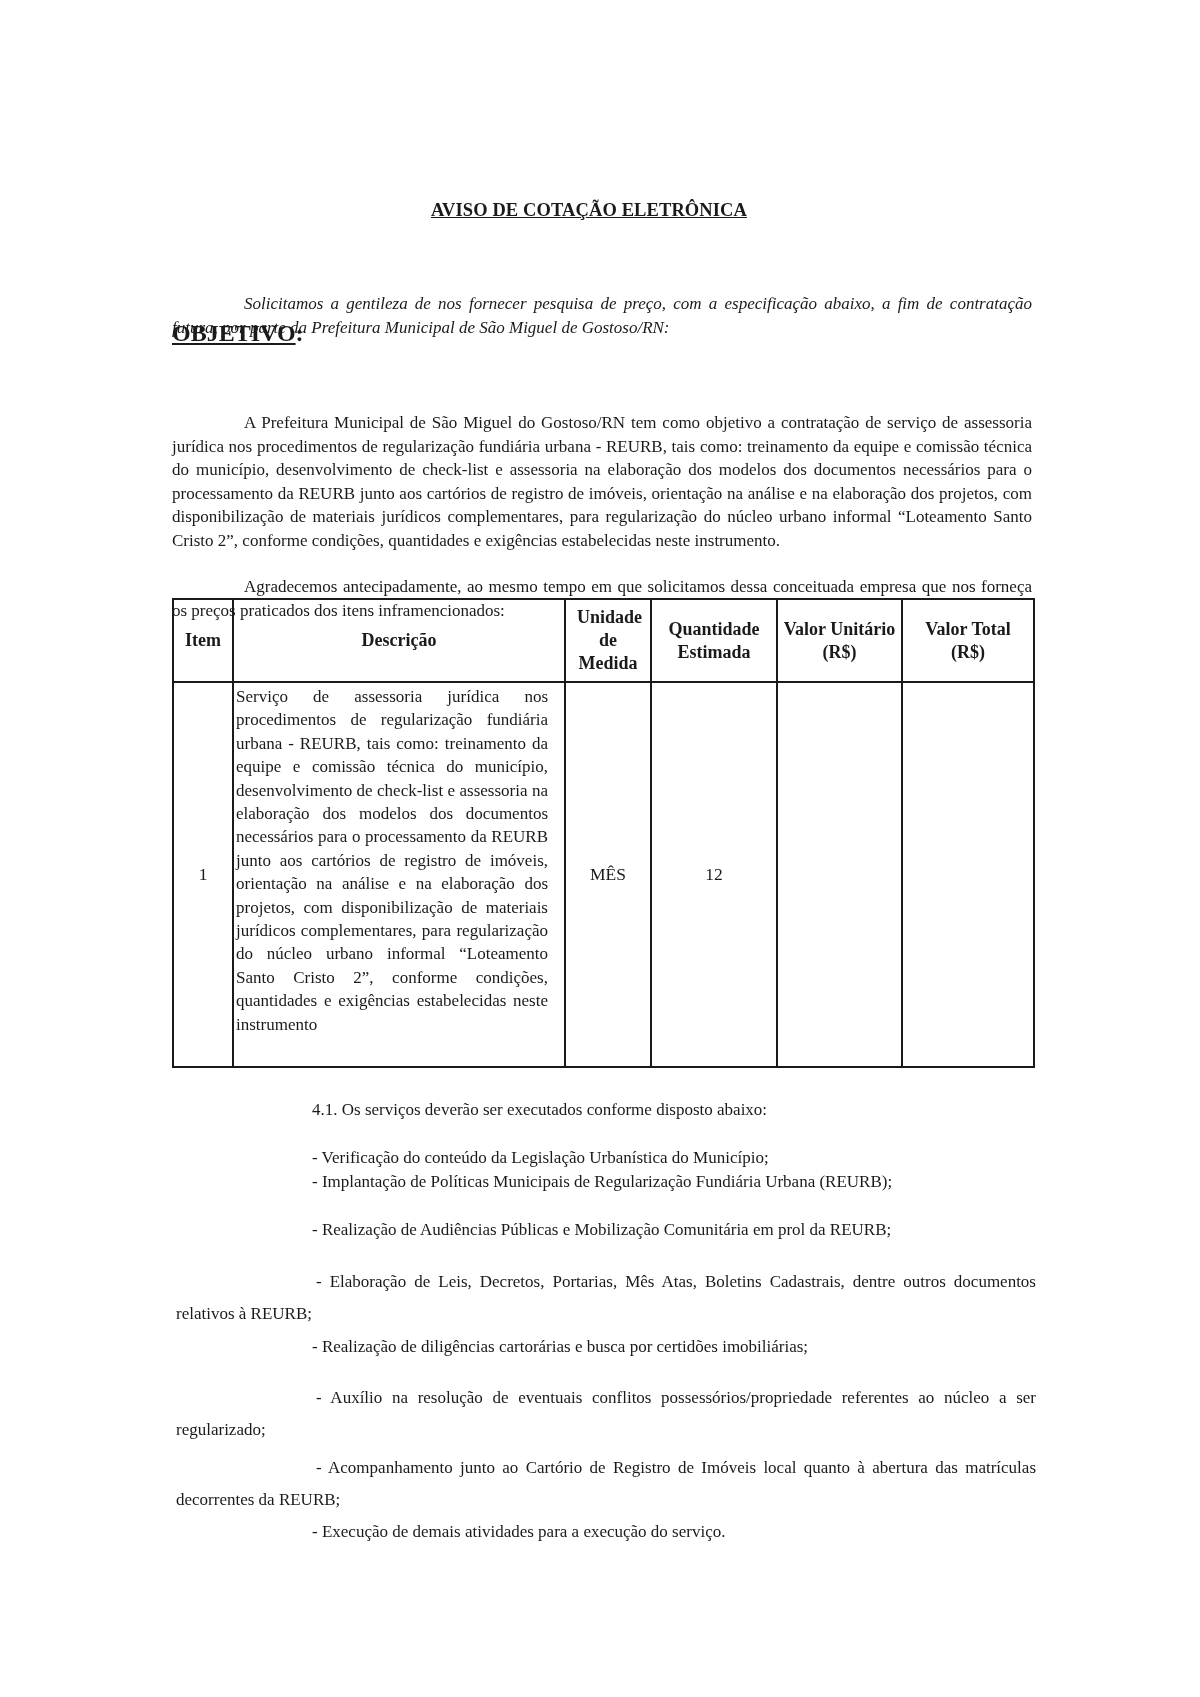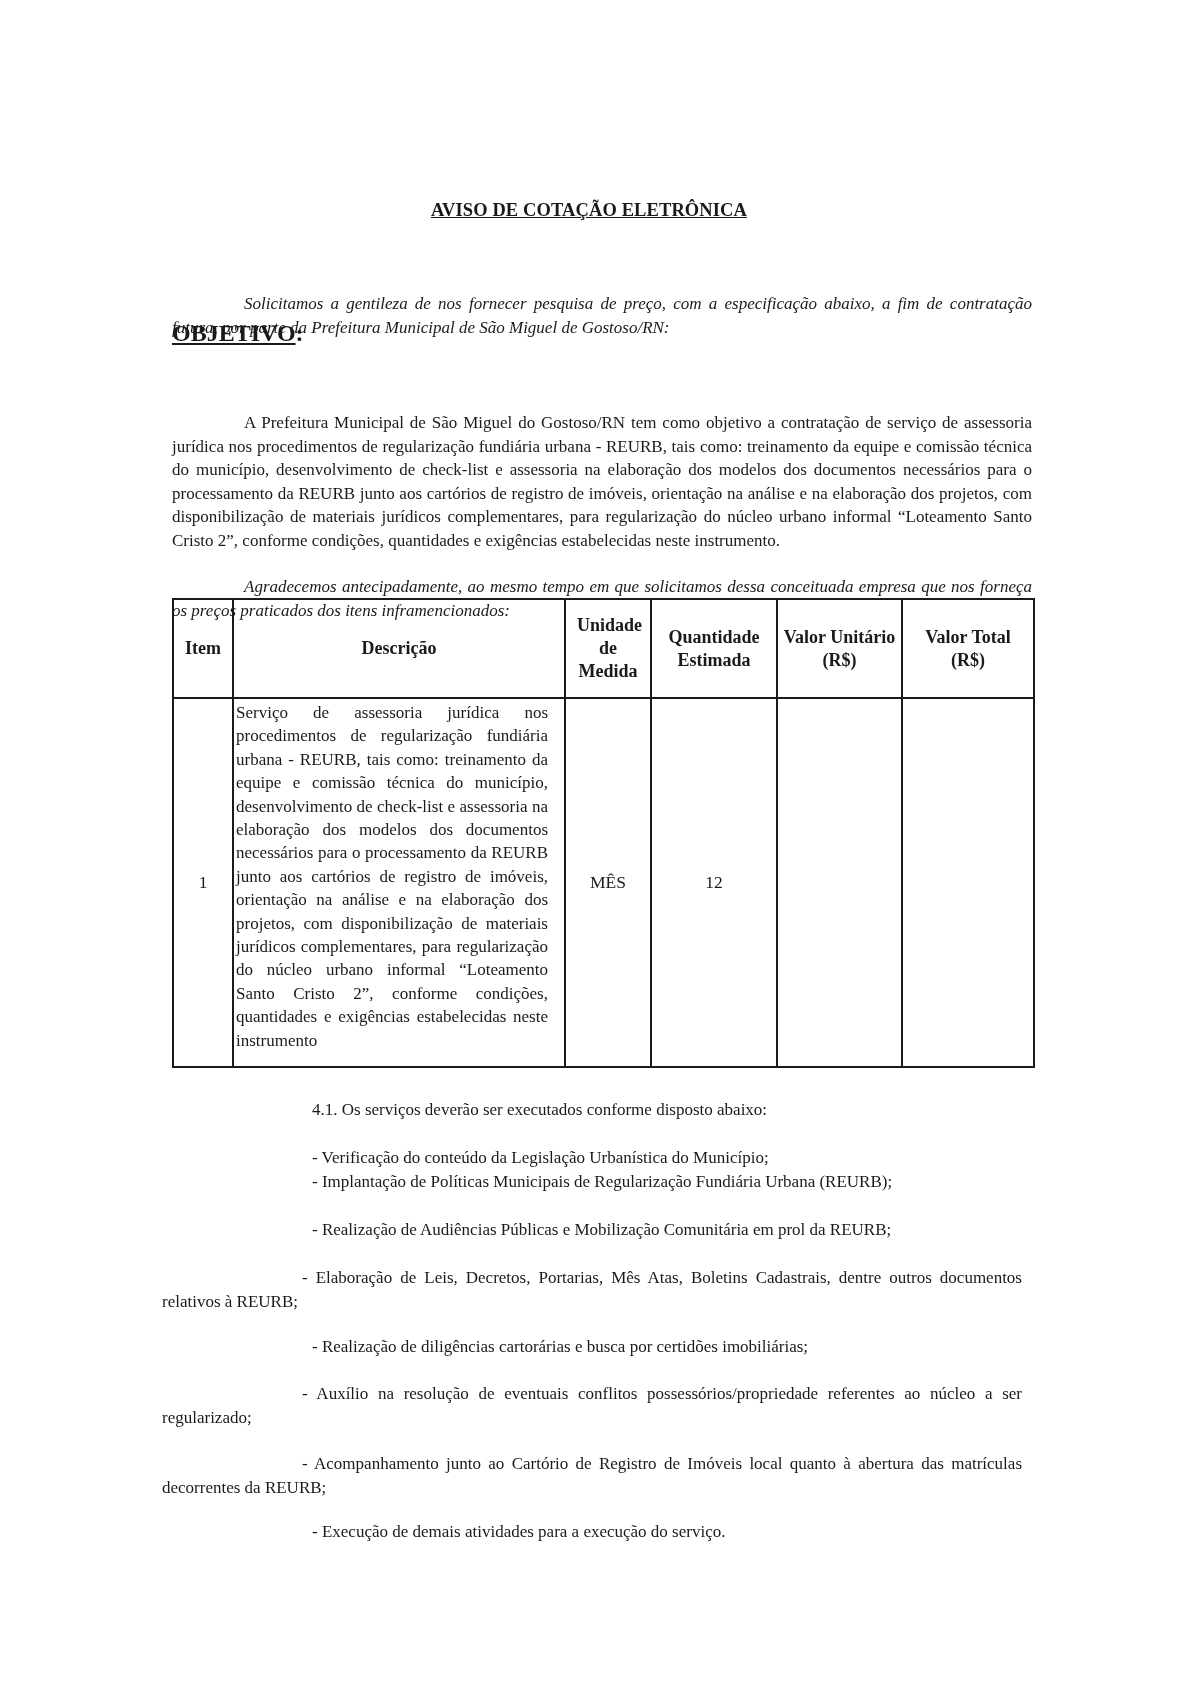--- a/index.html
+++ b/index.html
@@ -13,42 +13,42 @@
     left: 0; width: 1178px; top: 200px; text-align: center;
     font-weight: bold; font-size: 18.5px; text-decoration: underline;
     letter-spacing: 0.1px;
   }
   .para { left: 172px; width: 860px; line-height: 23.5px; text-align: justify; margin-top: 44px; }
   .para .indent { display: inline-block; width: 72px; }
   .intro { top: 248px; font-style: italic; }
   .objhead { left: 172px; top: 320px; font-weight: bold; font-size: 24px; }
   .objhead .u { text-decoration: underline; }
   .obj { top: 367px; }
-  .thanks { top: 531px; font-style: italic; }
+  .thanks { top: 531px; }
 
   table.quote {
     position: absolute; left: 172px; top: 598px; width: 861px; height: 470px;
     border-collapse: collapse; table-layout: fixed;
   }
   table.quote th, table.quote td {
     border: 2px solid #1a1a1a; padding: 0; vertical-align: middle; text-align: center;
   }
   table.quote th { font-weight: bold; font-size: 18px; line-height: 23px; height: 73px; }
   table.quote td.desc {
     text-align: justify; text-align-last: left; padding: 2px 16px 2px 2px;
     line-height: 23.4px; font-size: 17px; vertical-align: top;
   }
   table.quote td { font-size: 17.5px; }
 
   .sub { left: 312px; top: 1100px; }
   .bl { left: 312px; }
   .b1 { top: 1148px; }
   .b2 { top: 1172px; }
   .b3 { top: 1220px; }
-  .b4, .b6, .b7 { left: 162px; width: 860px; line-height: 24px; text-align: justify; }
+  .b4, .b6, .b7 { left: 176px; width: 860px; line-height: 32px; text-align: justify; }
   .b4 { top: 1266px; }
   .b5 { top: 1337px; }
   .b6 { top: 1382px; }
   .b7 { top: 1452px; }
   .b8 { top: 1522px; }
   .ind140 { display: inline-block; width: 140px; }
 </style>
 </head>
 <body>
 
@@ -69,21 +69,21 @@
       <col style="width:86px">
       <col style="width:126px">
       <col style="width:125px">
       <col style="width:132px">
   </colgroup>
   <thead>
     <tr>
       <th>Item</th>
       <th>Descrição</th>
       <th style="padding:0 11px">Unidade de Medida</th>
-      <th style="padding:12px 8px">Quantidade Estimada</th>
+      <th style="padding:4px 8px">Quantidade Estimada</th>
       <th>Valor Unitário (R$)</th>
       <th style="padding:0 16px">Valor Total (R$)</th>
     </tr>
   </thead>
   <tbody>
     <tr>
       <td>1</td>
       <td class="desc">Serviço de assessoria jurídica nos procedimentos de regularização fundiária urbana - REURB, tais como: treinamento da equipe e comissão técnica do município, desenvolvimento de check-list e assessoria na elaboração dos modelos dos documentos necessários para o processamento da REURB junto aos cartórios de registro de imóveis, orientação na análise e na elaboração dos projetos, com disponibilização de materiais jurídicos complementares, para regularização do núcleo urbano informal “Loteamento Santo Cristo 2”, conforme condições, quantidades e exigências estabelecidas neste instrumento</td>
       <td>MÊS</td>
       <td>12</td>

